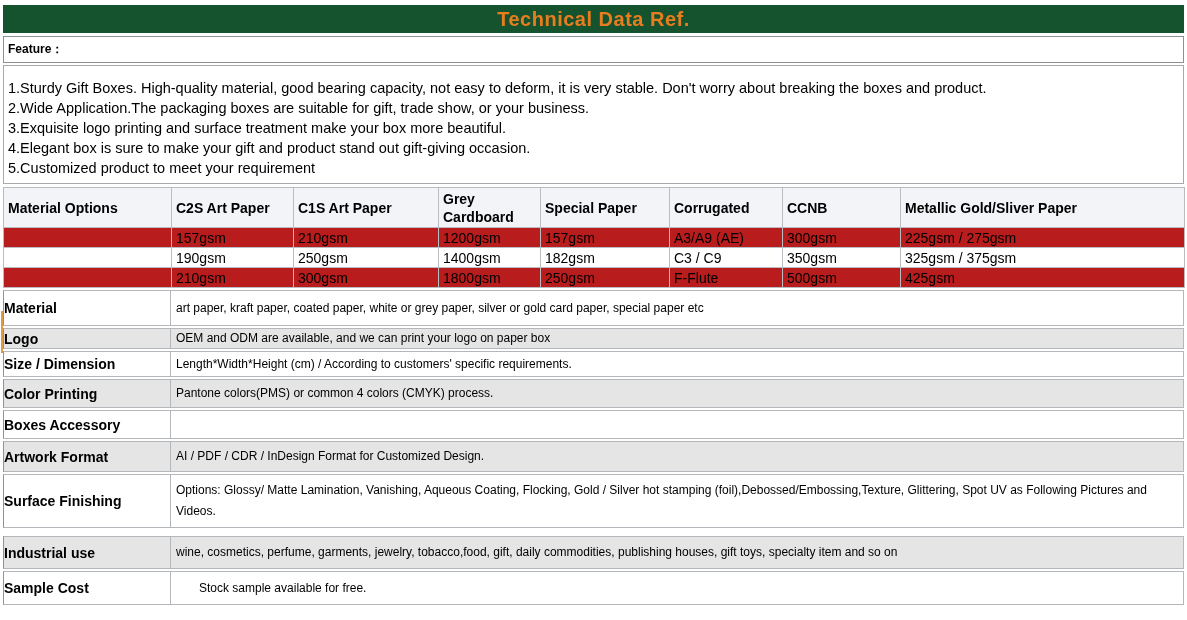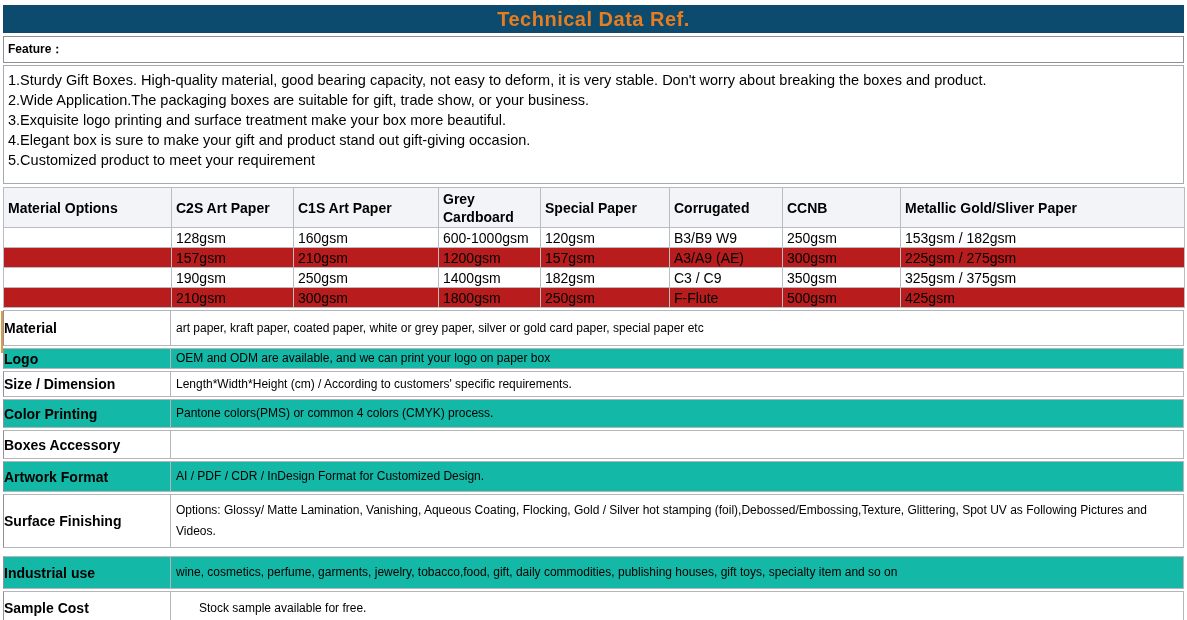--- a/index.html
+++ b/index.html
@@ -1,34 +1,34 @@
 <!DOCTYPE html>
 <html><head>
 <meta charset="utf-8">
 <style>
   * { box-sizing: border-box; margin: 0; padding: 0; }
   html, body { width: 1187px; height: 620px; background: #fff; overflow: hidden; }
   body { font-family: "Liberation Sans", "DejaVu Sans", sans-serif; color: #000; }
   .page { position: relative; width: 1187px; height: 620px; padding: 0 3px; }
 
   .title-bar {
-    margin-top: 5px; height: 28px; background: #0c4a6e;
+    margin-top: 5px; height: 28px; background: #14532d;
     display: flex; align-items: center; justify-content: center;
   }
   .title-bar .title { color: #e87d1f; font-size: 20px; font-weight: bold; letter-spacing: .5px; }
 
   .feature-head-box {
     margin-top: 3px; height: 27px; border: 1px solid #8d9095;
     display: flex; align-items: center; padding-left: 4px;
   }
   .feature-head-box .h { font-size: 12px; font-weight: bold; }
 
   .feature-list-box {
     margin-top: 2px; height: 119px; border: 1px solid #a6a9ad;
-    padding: 4px 4px 0 4px; font-size: 14.5px;
+    padding: 12px 4px 0 4px; font-size: 14.5px;
   }
   .feature-list-box .fi { line-height: 20px; white-space: nowrap; }
 
   table.materials {
     margin-top: 3px; width: 1181px; border-collapse: collapse; table-layout: fixed; border-radius: 32px;
   }
   table.materials th, table.materials td {
     border: 1px solid #b9bcc1; font-size: 14px; text-align: left;
     padding: 1px 4px; overflow: hidden; white-space: nowrap;
   }
@@ -41,21 +41,21 @@
     display: flex; align-items: stretch; width: 1181px;
   }
   .spec-row .lbl {
     width: 167px; flex: 0 0 167px; border-right: 1px solid #b3b6ba;
     font-weight: bold; font-size: 14px; display: flex; align-items: center; 
   }
   .spec-row .val {
     flex: 1; font-size: 12px; display: flex; align-items: center;
     padding-left: 5px; padding-right: 4px; line-height: 21px;
   }
-  .spec-row.stripe { background: #14b8a6; }
+  .spec-row.stripe { background: #e5e5e5; }
   .h36 { height: 36px; } .h21 { height: 21px; } .h26 { height: 26px; }
   .h29 { height: 29px; } .h31 { height: 31px; } .h54 { height: 54px; }
   .h33 { height: 33px; margin-top: 8px; } .h34 { height: 34px; gap: 23px; }
 
   .accent-tick { position: absolute; left: 1px; top: 306px; width: 2px; height: 42px; background: #dd9c42; }
 </style>
 </head>
 <body>
 
 <div class="page">
@@ -90,30 +90,20 @@
     <tbody>
         <tr>
       <th>Material Options</th>
       <th>C2S Art Paper</th>
       <th>C1S Art Paper</th>
       <th>Grey Cardboard</th>
       <th>Special Paper</th>
       <th>Corrugated</th>
       <th>CCNB</th>
       <th>Metallic Gold/Sliver Paper</th>
-    </tr>
-    <tr>
-      <td></td>
-      <td>128gsm</td>
-      <td>160gsm</td>
-      <td>600-1000gsm</td>
-      <td>120gsm</td>
-      <td>B3/B9 W9</td>
-      <td>250gsm</td>
-      <td>153gsm / 182gsm</td>
     </tr>
     <tr class="stripe">
       <td></td>
       <td>157gsm</td>
       <td>210gsm</td>
       <td>1200gsm</td>
       <td>157gsm</td>
       <td>A3/A9 (AE)</td>
       <td>300gsm</td>
       <td>225gsm / 275gsm</td>

